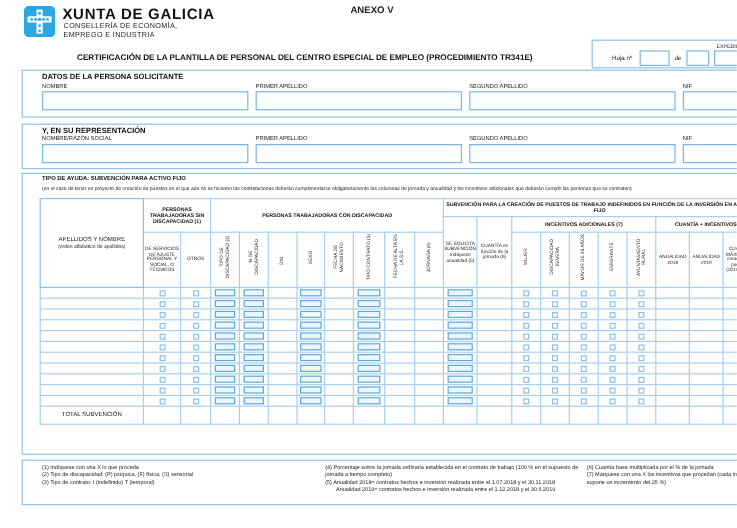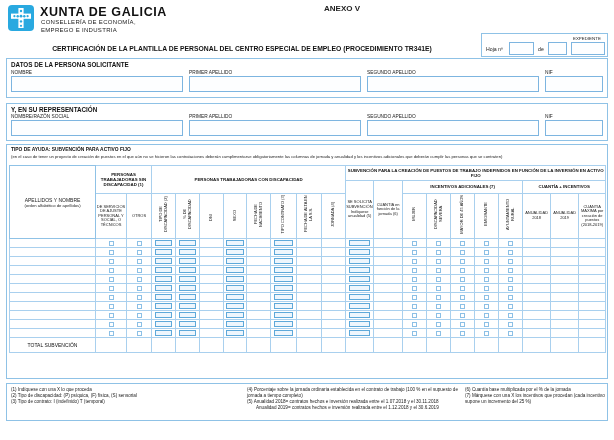--- a/index.html
+++ b/index.html
@@ -2,26 +2,26 @@
 <html><head>
 <meta charset="utf-8">
 <style>
   * { box-sizing: border-box; }
   html,body { margin:0; padding:0; }
   body {
     width:614px; height:440px; position:relative; overflow:hidden;
     background:#ffffff; color:#1b1b1b;
     font-family:"Liberation Sans", sans-serif;
   }
-  .abs { position:absolute; }
+  .abs { position:absolute;margin-left:12px; }
 
   
   .brand-name { font-size:12.5px; font-weight:bold; letter-spacing:0.6px; color:#111; }
   .brand-dept { font-size:6px; letter-spacing:0.3px; color:#222; line-height:1.25; }
-  .annex { font-size:8px; font-weight:bold; color:#222; text-align:right; }
+  .annex { font-size:8px; font-weight:bold; color:#222; text-align:left; }
 
   
   .doc-title { font-size:6.8px; font-weight:bold; text-align:center; color:#111; }
   .hoja-box { border:1px solid #8fc2e6; background:#fff; }
   .tiny-label { font-size:5.2px; color:#222; }
   .micro-label { font-size:4.4px; color:#222; }
   .blue-input { border:1px solid #7db5e0; background:#fdfeff; }
 
   
   .section-box { border:1px solid #8fc2e6; background:#fff; }

